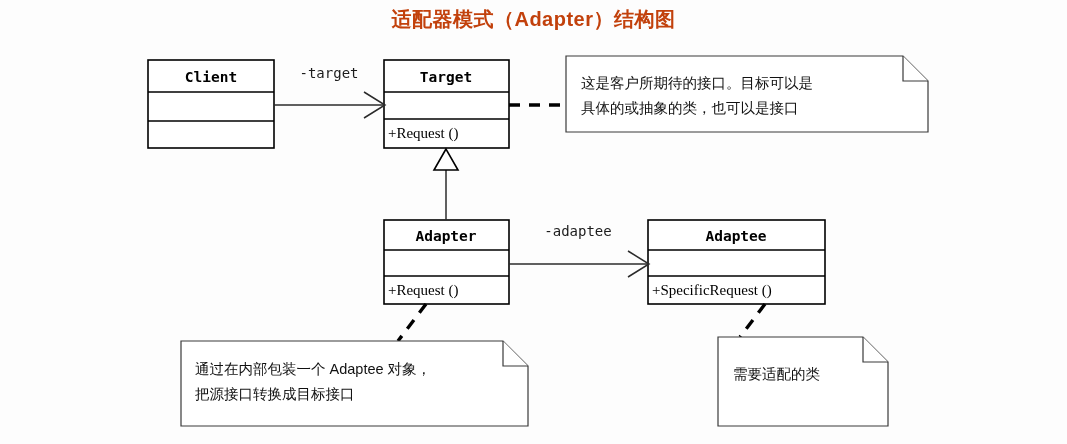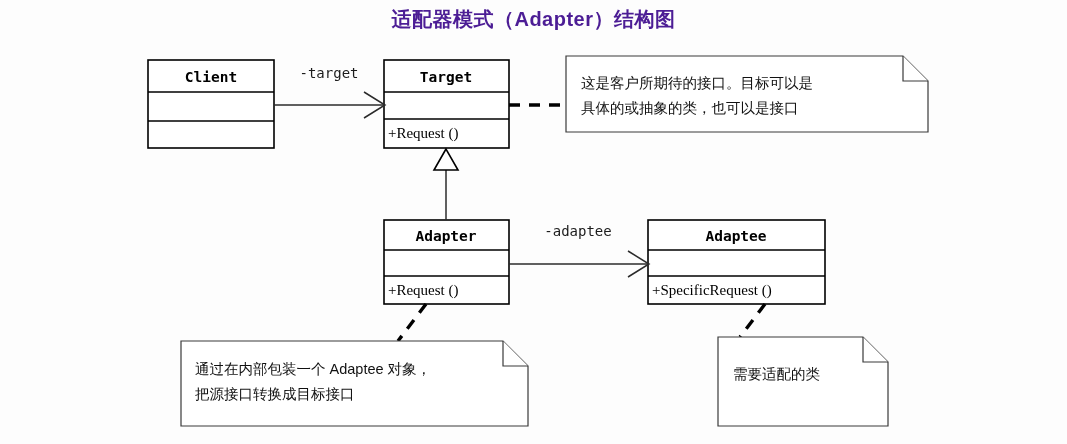--- a/index.html
+++ b/index.html
@@ -17,21 +17,21 @@
   }
   #diagram-title {
     position: absolute;
     left: 0;
     top: 6px;
     width: 1067px;
     text-align: center;
     font-family: "Liberation Sans", sans-serif;
     font-weight: bold;
     font-size: 20px;
-    color: #4c1d95;
+    color: #c2410c;
     letter-spacing: 0.5px;
   }
   svg#uml-canvas {
     position: absolute;
     left: 0;
     top: 0;
   }
   .cls-box-rect {
     fill: #ffffff;
     stroke: #000000;

